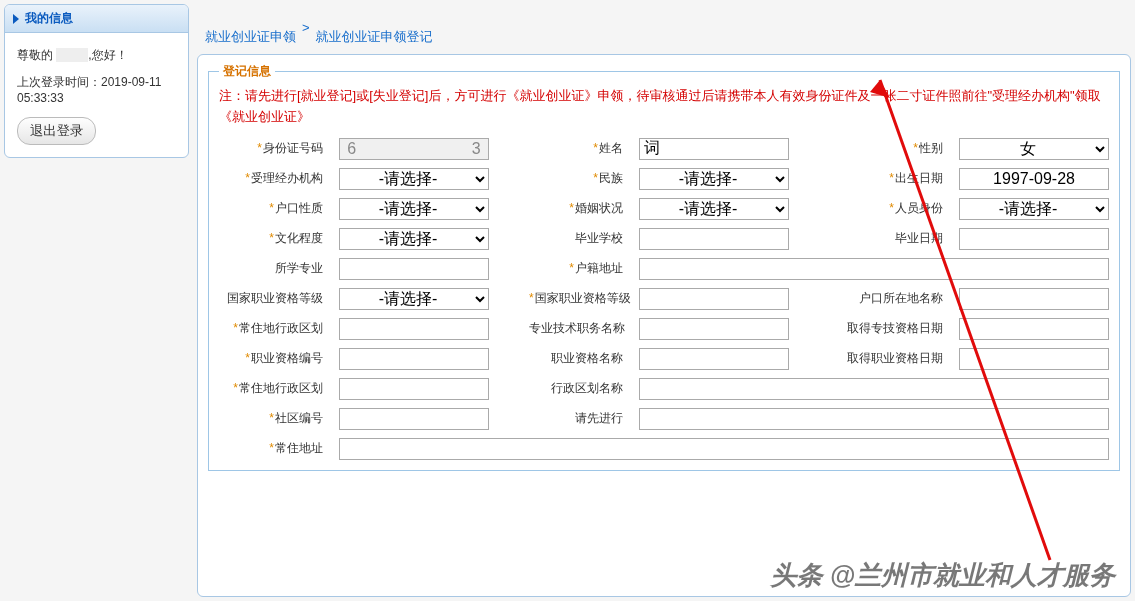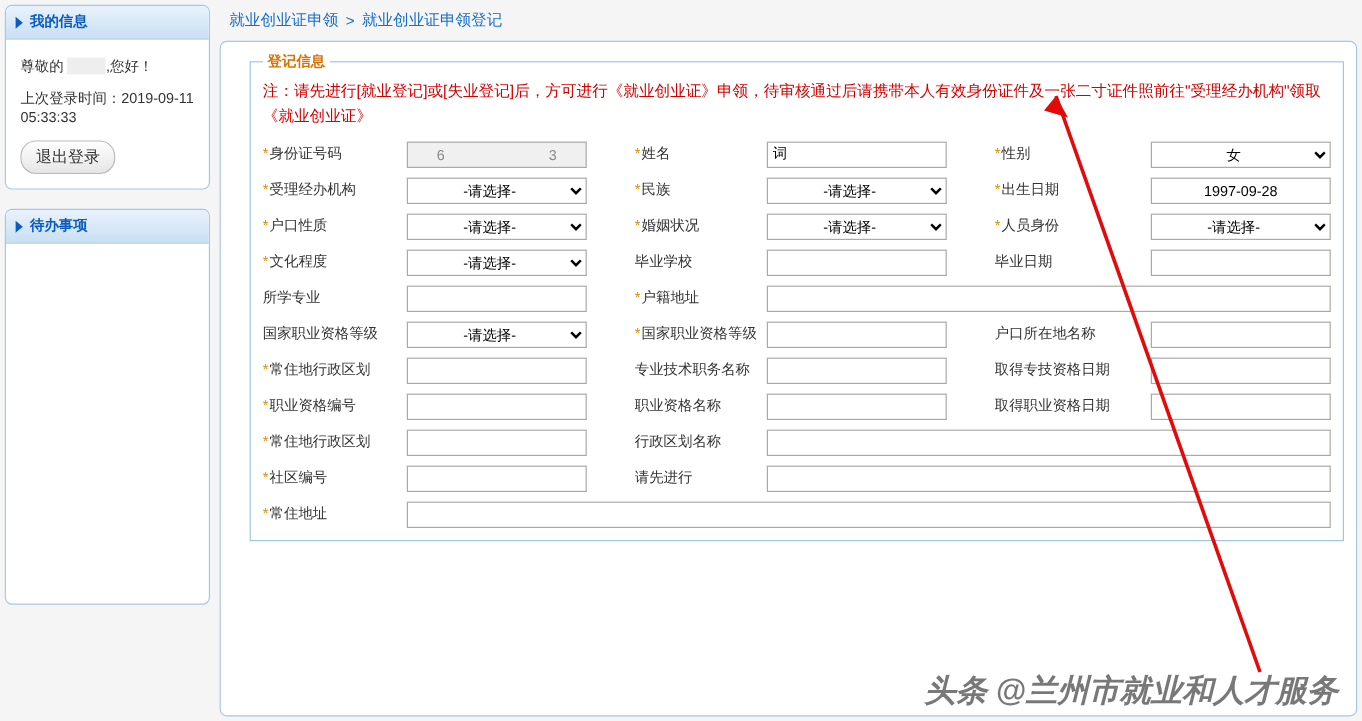--- a/index.html
+++ b/index.html
@@ -50,21 +50,21 @@
   .todo-body { height: 300px; }
   
   .breadcrumb {
     padding: 4px 8px 8px 8px;
     color: #176dcb;
     font-size: 13px;
     display: flex;
     gap: 6px;
     align-items: center;
   }
-  .breadcrumb a { color:#176dcb; text-decoration:none; }
+  .breadcrumb a { color:#176dcb; text-decoration:none;margin-top:20px; }
   .breadcrumb-sep { color: #176dcb; }
   
   .main-panel {
     flex:1;
     border: 1px solid #a8c7e4;
     border-radius: 6px;
     background:#fff;
     padding: 8px 10px 12px 10px;
   }
   .alert {
@@ -73,21 +73,21 @@
     color: #d40000;
     font-weight: bold;
     padding: 4px 40px;
     margin-bottom: 4px;
     height: 30px;
     display:flex;
     align-items:center;
   }
   fieldset.reg {
     border: 1px solid #9ec6e6;
-    margin: 0 0 0 14px;
+    margin: 0 0 0 0;
     padding: 4px 10px 10px 10px;
     position: relative;
   }
   fieldset.reg > legend {
     color: #d67200;
     font-weight: bold;
     padding: 0 4px;
   }
   .note {
     color: #d40000;
@@ -95,28 +95,28 @@
     margin: 2px 0 10px 0;
     font-size: 13px;
   }
   .form-grid {
     display: grid;
     grid-template-columns: 120px 150px 40px 110px 150px 40px 130px 150px;
     row-gap: 8px;
     align-items: center;
   }
   .form-grid .spacer {}
-  .lbl { text-align: left; padding-right: 16px; white-space: nowrap; }
+  .lbl { text-align: right; padding-right: 16px; white-space: nowrap; }
   .req::before { content:"*"; color:#e08a00; margin-right:1px; }
   input.inp, select.inp {
     width: 100%;
     height: 22px;
     border: 1px solid #aaa;
     background:#fff;
-    font-size:12px;
+    font-size:16px;
     padding: 0 4px;
   }
   select.inp { background:#fff; text-align:center; }
   input.inp:disabled { background:#f0f0f0; color:#888; text-align:center; }
   input.inp.center { text-align:center; }
   
   .long { grid-column: 2 / 9; }
   
   .arrow-svg { position:absolute; left:290px; top:30px; width:840px; height:560px; pointer-events:none; }
   .arrow-path { stroke:#e10b0b; stroke-width:3; fill:none; }
@@ -151,27 +151,20 @@
           <span style="background:#eee;padding:0 16px;">       </span>
           <span>,您好！</span>
         </div>
         <div class="lastlogin">
           <span>上次登录时间：</span><span>2019-09-11 05:33:33</span>
         </div>
         <button type="button" class="logout-btn">退出登录</button>
       </div>
     </div>
 
-    <div class="panel">
-      <div class="panel-hd">
-        <span class="caret"></span>
-        <span>待办事项</span>
-      </div>
-      <div class="panel-body todo-body"></div>
-    </div>
   </div>
 
   <div class="right-col">
     <div class="breadcrumb">
       <a href="#">就业创业证申领</a>
       <span class="breadcrumb-sep">&gt;</span>
       <a href="#">就业创业证申领登记</a>
     </div>
 
     <div class="main-panel">

